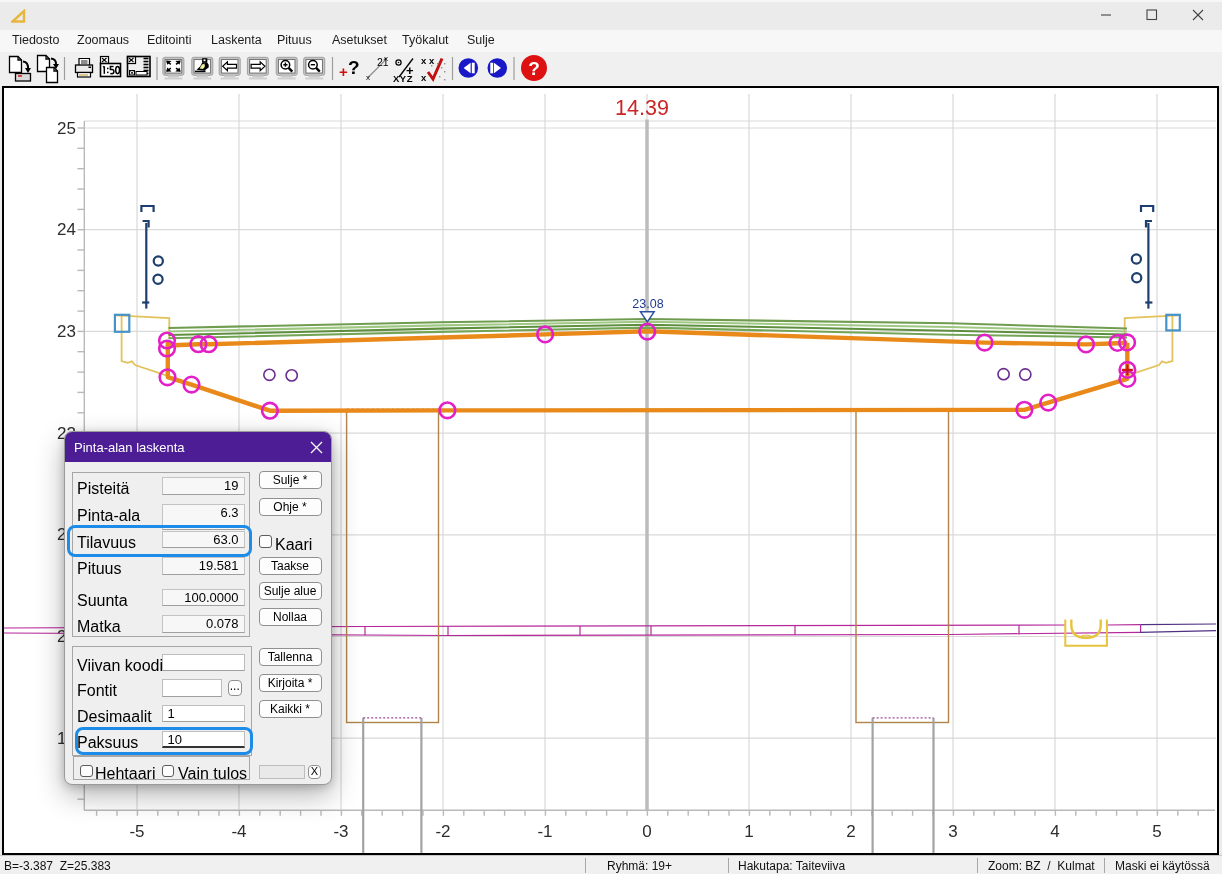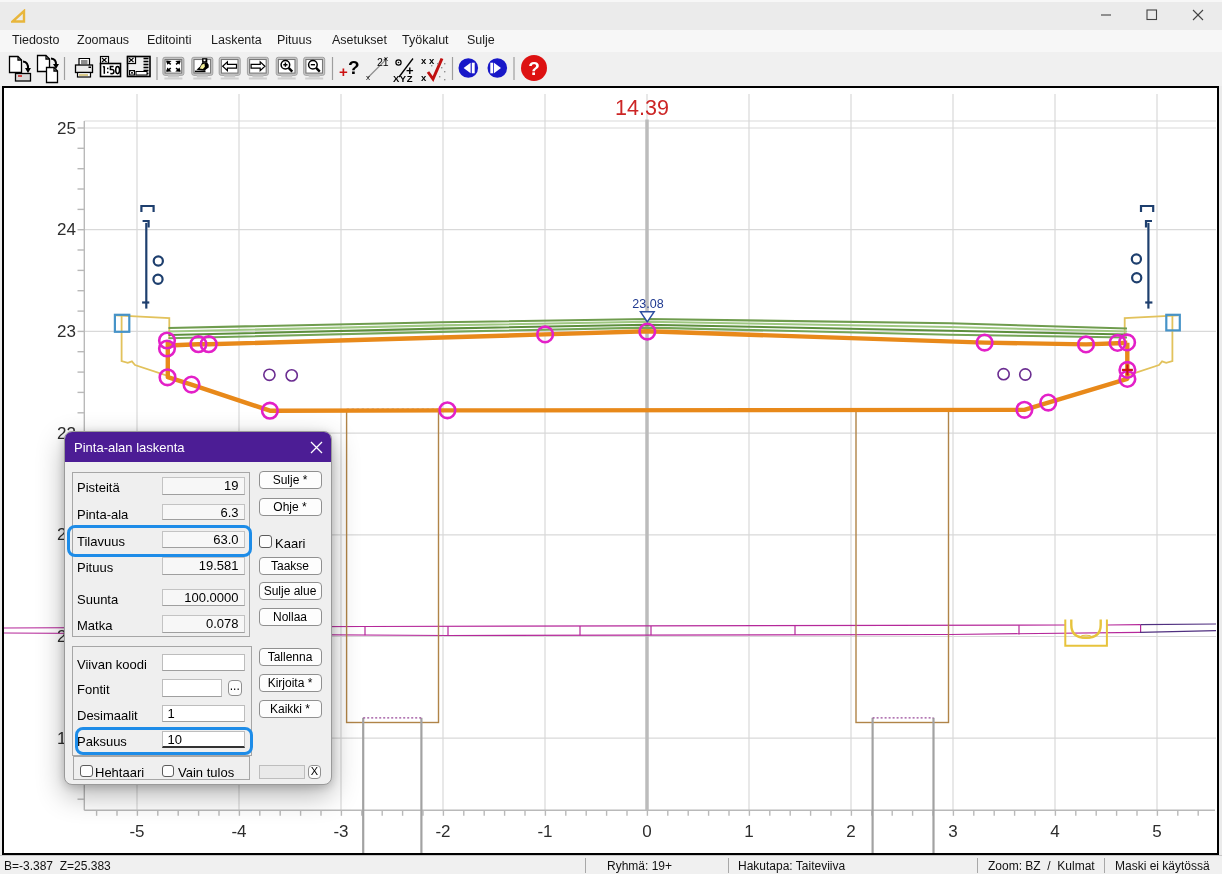--- a/index.html
+++ b/index.html
@@ -11,21 +11,21 @@
 #toolbar { position:absolute; left:0; top:52px; width:1222px; height:34px; background:#f0f0f0; }
 #canvas { position:absolute; left:2px; top:86px; width:1217px; height:769px; background:#ffffff; border:2px solid #000; }
 #statusbar { position:absolute; left:0; top:855px; width:1222px; height:19px; background:#f0f0f0; border-top:1px solid #c8c8c8; }
 .status { position:absolute; top:3px; font-size:12px; color:#111; white-space:pre; }
 .sep { position:absolute; top:2px; width:1px; height:15px; background:#a8a8a8; }
 #dialog { position:absolute; left:64px; top:431px; width:268px; height:353.5px; background:#efefef; border:1px solid #9a9a9a; border-radius:8px; box-shadow:0 10px 28px rgba(0,0,0,0.30), 0 2px 8px rgba(0,0,0,0.18); overflow:hidden; }
 #dlgtitle { position:absolute; left:0; top:0; width:100%; height:30px; background:#4c1d95; color:#fff; }
 #dlgtitle span { position:absolute; left:9px; top:8px; font-size:13px; }
 .dfield { position:absolute; background:#f7f7f7; border:1px solid #c3c3c3; border-bottom:1px solid #9f9f9f; font-size:13px; color:#000; text-align:right; padding-right:5px; line-height:16px; }
 .wfield { position:absolute; background:#fff; border:1px solid #bdbdbd; border-bottom:1px solid #9f9f9f; font-size:13px; color:#000; padding-left:5px; line-height:16px; }
-.dlabel { position:absolute; font-size:13px; color:#000; }
+.dlabel { position:absolute; font-size:16px; color:#000; }
 .dbtn { position:absolute; left:193.5px; width:63px; height:18px; background:#fdfdfd; border:1px solid #909090; border-radius:4px; font-size:12px; color:#000; text-align:center; line-height:16px; }
 .gbox { position:absolute; border:1px solid #a6a6a6; }
 .cbox { position:absolute; width:12.5px; height:12.5px; background:#fdfdfd; border:1.5px solid #5c5c5c; border-radius:3px; }
 .hl { position:absolute; border:3.5px solid #1d8ce8; border-radius:8px; }
 svg { position:absolute; }
 </style>
 </head>
 <body>
 <div id="titlebar">
     <div style="position:absolute;left:0;top:0;width:1222px;height:2px;background:#f7f7f7"></div>
@@ -447,21 +447,21 @@
   <div id="dlgtitle">
       <span>Pinta-alan laskenta</span>
     <svg style="left:245px;top:9px" width="13" height="13" viewBox="0 0 13 13">
         <path d="M1 1 L12 12 M12 1 L1 12" stroke="#fff" stroke-width="1.3"></path>
       </svg>
   </div>
 <div class="gbox" style="left:7px;top:39.5px;width:177.5px;height:165.5px"></div>
 <div class="dlabel" style="left:12px;top:48px">Pisteitä</div>
 <div class="dfield" style="left:96.5px;top:45px;width:83px;height:17.5px">19</div>
 <div class="dlabel" style="left:12px;top:74.5px">Pinta-ala</div>
-<div class="dfield" style="left:96.5px;top:71.5px;width:83px;height:16px">6.3</div>
+<div class="dfield" style="left:96.5px;top:71.5px;width:83px;height:26px">6.3</div>
 <div class="dlabel" style="left:12px;top:101.5px">Tilavuus</div>
 <div class="dfield" style="left:96.5px;top:98.5px;width:83px;height:17.5px">63.0</div>
 <div class="dlabel" style="left:12px;top:128px">Pituus</div>
 <div class="dfield" style="left:96.5px;top:125px;width:83px;height:17.5px">19.581</div>
 <div class="dlabel" style="left:12px;top:159.5px">Suunta</div>
 <div class="dfield" style="left:96.5px;top:156.5px;width:83px;height:17.5px">100.0000</div>
 <div class="dlabel" style="left:12px;top:186px">Matka</div>
 <div class="dfield" style="left:96.5px;top:183px;width:83px;height:17.5px">0.078</div>
 <div class="hl" style="left:1.5px;top:92.5px;width:185.5px;height:32px"></div>
 <div class="gbox" style="left:6.5px;top:214px;width:180px;height:110.4px"></div>

